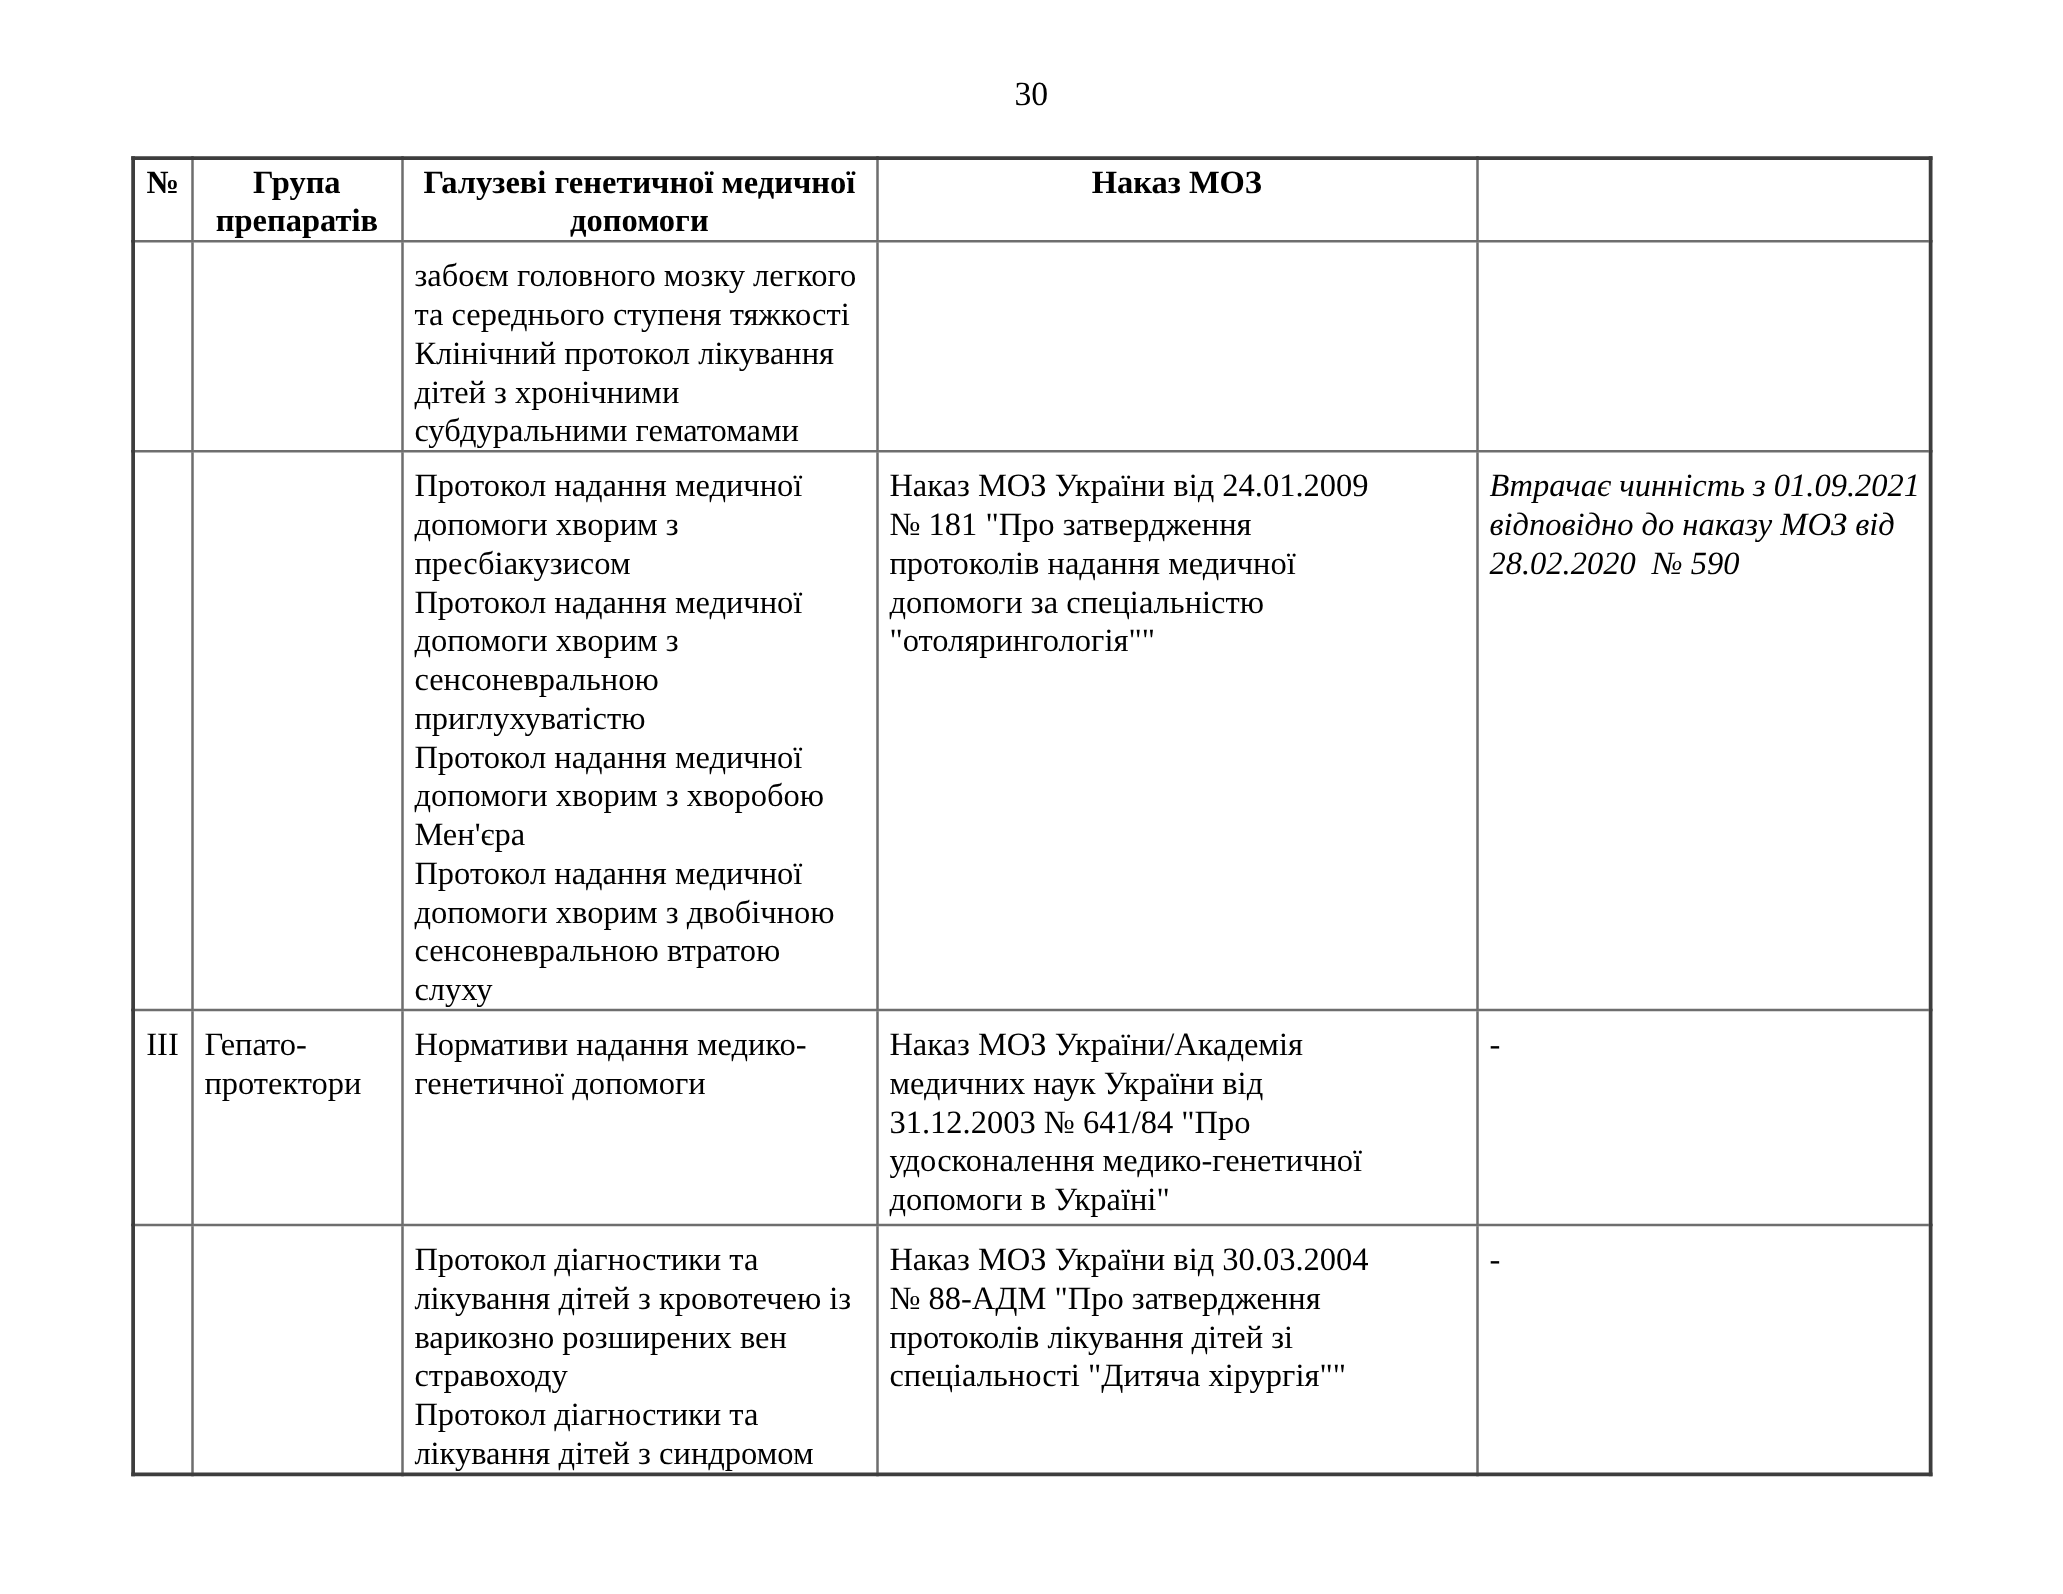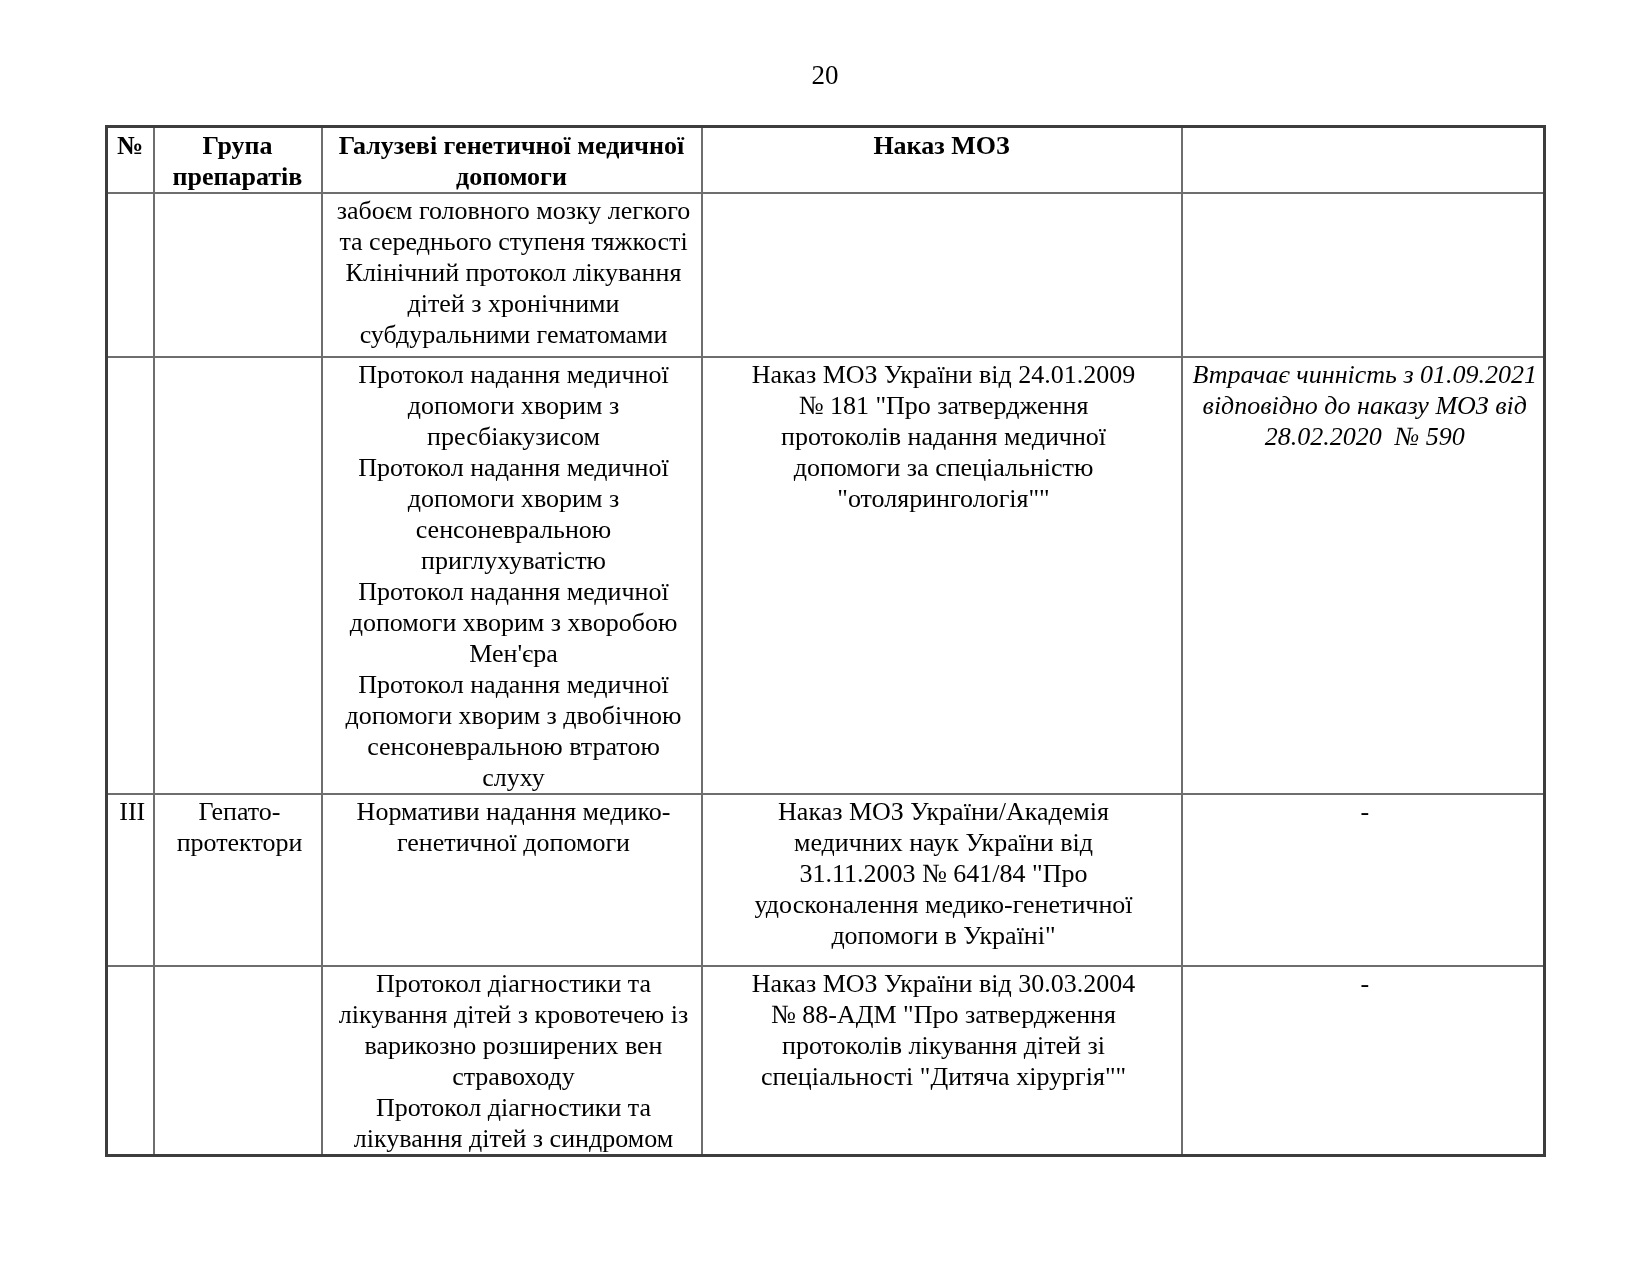--- a/index.html
+++ b/index.html
@@ -33,22 +33,22 @@
     border: 3px solid #3d3d3d;
   }
   table.doc-table th,
   table.doc-table td {
     border: 2px solid #6e6e6e;
     vertical-align: top;
     font-size: 26px;
     line-height: 31px;
     white-space: pre-wrap;
     overflow: hidden;
-    padding: 1px 5px 0 9px;
-    text-align: center;
+    padding: 11px 5px 0 9px;
+    text-align: left;
     font-weight: normal;
   }
   table.doc-table th {
     font-weight: bold;
     text-align: center;
     padding: 2px 4px 0 4px;
   }
   td.cell-num {
     text-align: center;
     font-weight: bold;
@@ -63,21 +63,21 @@
   }
   tr.row-header { height: 60px; }
   tr.row-1 { height: 164px; }
   tr.row-2 { height: 433px; }
   tr.row-3 { height: 172px; margin-left: 36px; }
   tr.row-4 { height: 184px; }
 </style>
 </head>
 <body>
 
-<div class="page-number">20</div>
+<div class="page-number">30</div>
 
 <table class="doc-table">
   <colgroup>
     <col style="width:47px">
     <col style="width:168px">
     <col style="width:380px">
     <col style="width:480px">
     <col style="width:363px">
   </colgroup>
   <thead>
@@ -130,21 +130,21 @@
 28.02.2020  № 590</td>
     </tr>
     <tr class="row-3">
       <td class="cell-num">III</td>
       <td class="cell-group">Гепато-
 протектори</td>
       <td>Нормативи надання медико-
 генетичної допомоги</td>
       <td>Наказ МОЗ України/Академія
 медичних наук України від
-31.11.2003 № 641/84 "Про
+31.12.2003 № 641/84 "Про
 удосконалення медико-генетичної
 допомоги в Україні"</td>
       <td>-</td>
     </tr>
     <tr class="row-4">
       <td class="cell-num"></td>
       <td class="cell-group"></td>
       <td>Протокол діагностики та
 лікування дітей з кровотечею із
 варикозно розширених вен

